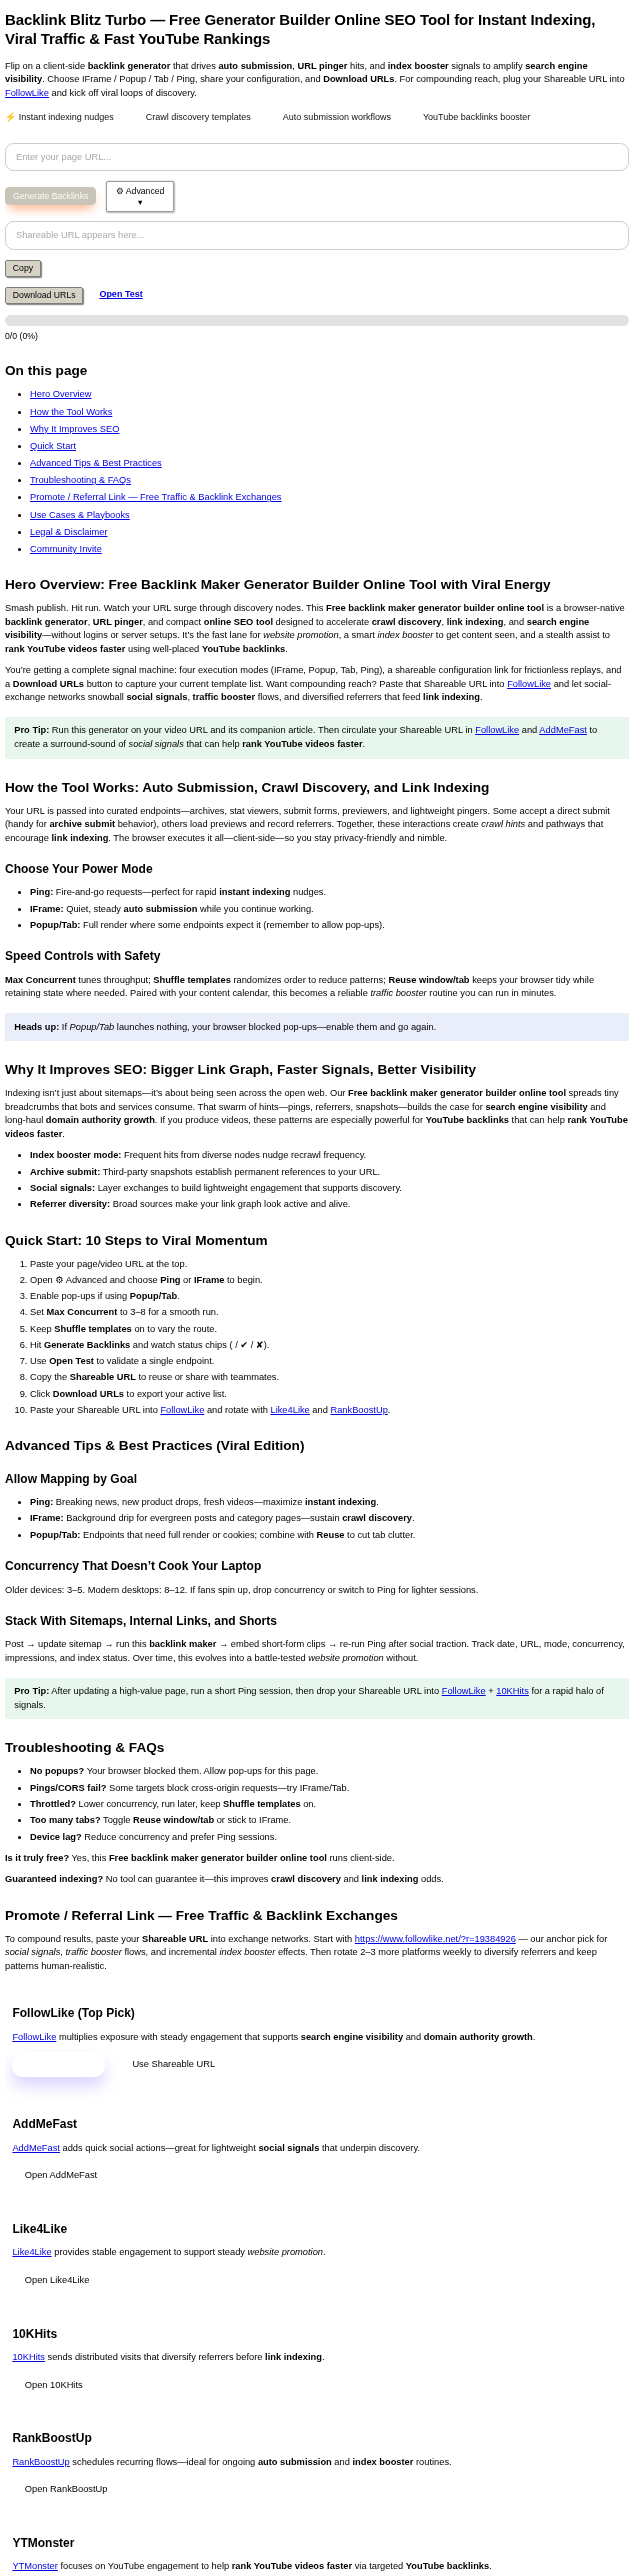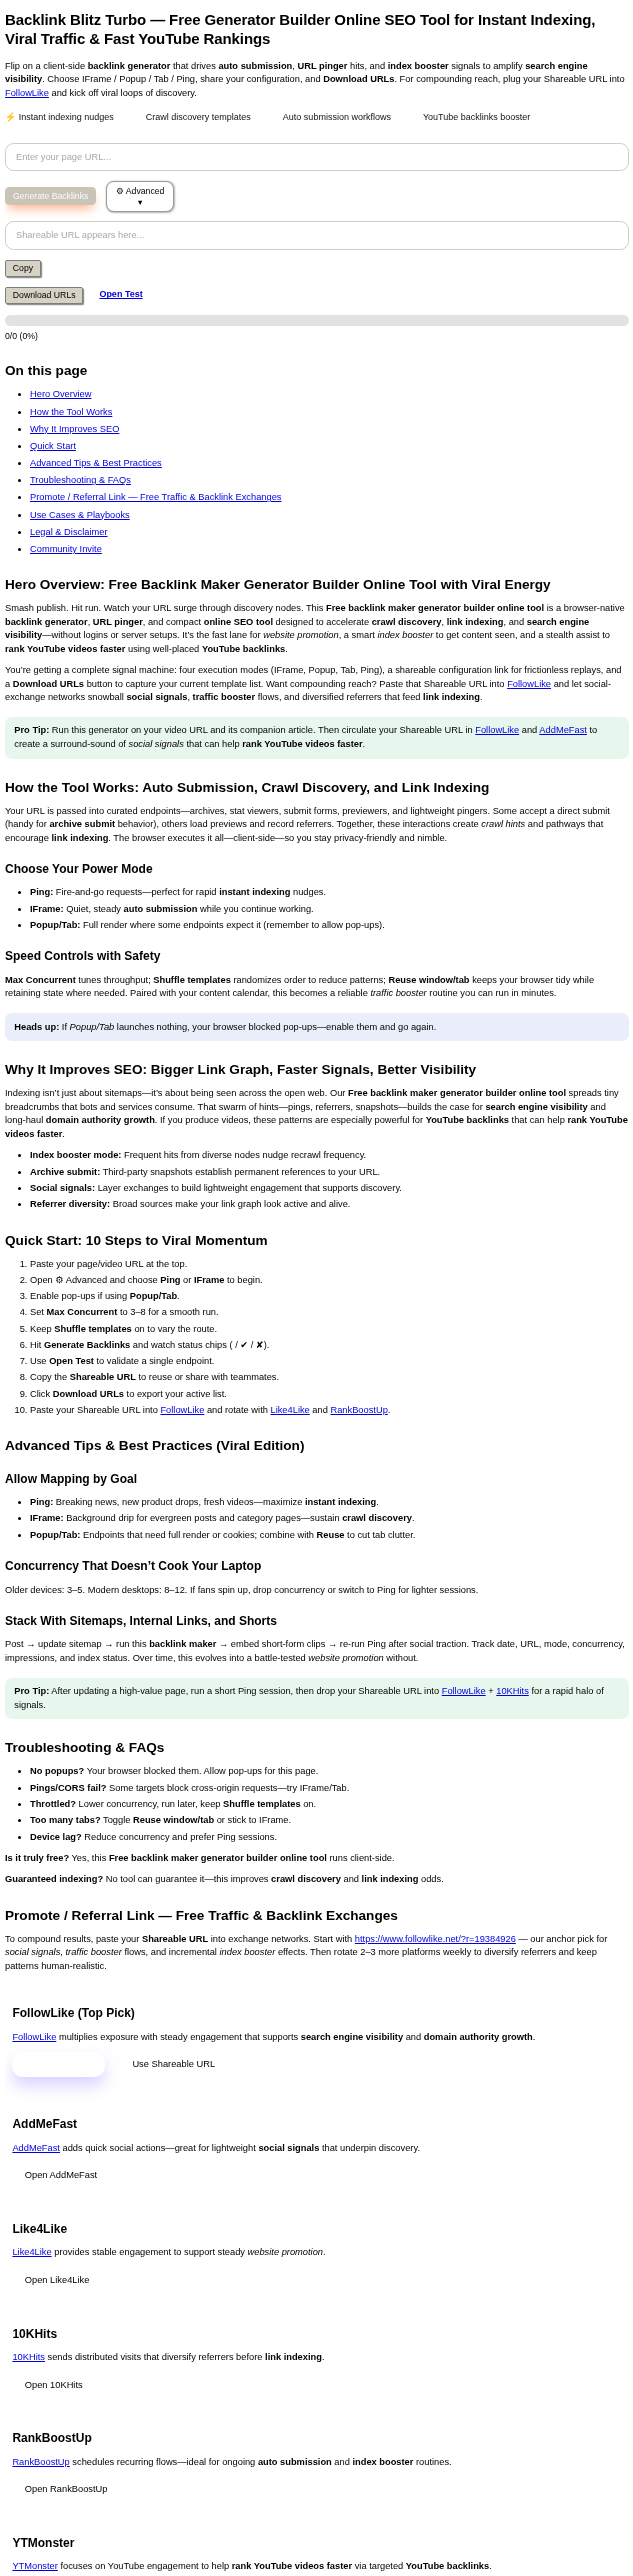--- a/index.html
+++ b/index.html
@@ -30,39 +30,39 @@
     font-family:"Liberation Sans",sans-serif;
   }
   .text-input::placeholder{color:#a9a9a9}
   .gen-row{display:flex; align-items:center; gap:10px; margin:7.4px 0; min-height:35px}
   .btn-generate{
     background:var(--accent_button_bg); color:#fbfbfb; border:none; border-radius:4.3px;
     padding:4.3px 8px; font-size:8.7px; font-family:inherit; cursor:pointer;
     box-shadow:0 6.2px 11px -3.1px var(--button_glow);
   }
   .btn-advanced{
-    background:#fff; border:1.2px solid #9a9a9a; border-radius:8px; color:#000;
+    background:#fff; border:1.2px solid #9a9a9a; border-radius:2px; color:#000;
     padding:4.3px 8.7px; font-size:8.7px; font-family:inherit; cursor:pointer;
     display:flex; flex-direction:column; align-items:center; gap:3.1px;
     box-shadow:0.6px 0.6px 1.9px rgba(0,0,0,.3);
   }
   .btn-advanced .caret{font-size:7.4px; line-height:1}
   .btn-classic{
     background:var(--classic_button_bg); border:0.6px solid #7d7d7d; border-radius:1.9px;
     color:#000; padding:2.5px 6.8px; font-size:8.7px; font-family:inherit; cursor:pointer;
     box-shadow:1.2px 1.2px 0 rgba(60,60,60,.55);
   }
   .copy-row{margin:10px 0}
   .dl-row{display:flex; align-items:center; gap:16px; margin:10px 0}
   .open-test{font-weight:bold; font-size:9px}
   .progress{height:11px; background:var(--progress_bg); border-radius:6.2px; margin:11px 0 4.3px}
   .status{font-size:8.7px; margin:0 0 3.7px}
   .toc ul{margin:6.2px 0}
   .toc li{margin:3.7px 0}
-  .callout{border-radius:7px; padding:7.4px 9.3px; margin:12.4px 0}
+  .callout{border-radius:0; padding:7.4px 9.3px; margin:12.4px 0}
   .tip{background:var(--tip_bg)}
   .note{background:var(--note_bg)}
   .promo-card{padding:1.2px 7.4px 5px; margin:22px 0; border-radius:6.2px}
   .promo-card h3{margin:8.7px 0 6.2px}
   .action-row{display:flex; align-items:center; gap:27px; margin:7.4px 0 2.5px}
   .join-btn{
     width:93px; height:25px; background:#fff; border:none; border-radius:11px;
     cursor:pointer; box-shadow:0 8.7px 16px rgba(150,130,255,.35);
   }
   .plain-action{color:#000; font-size:9.3px; cursor:pointer}

